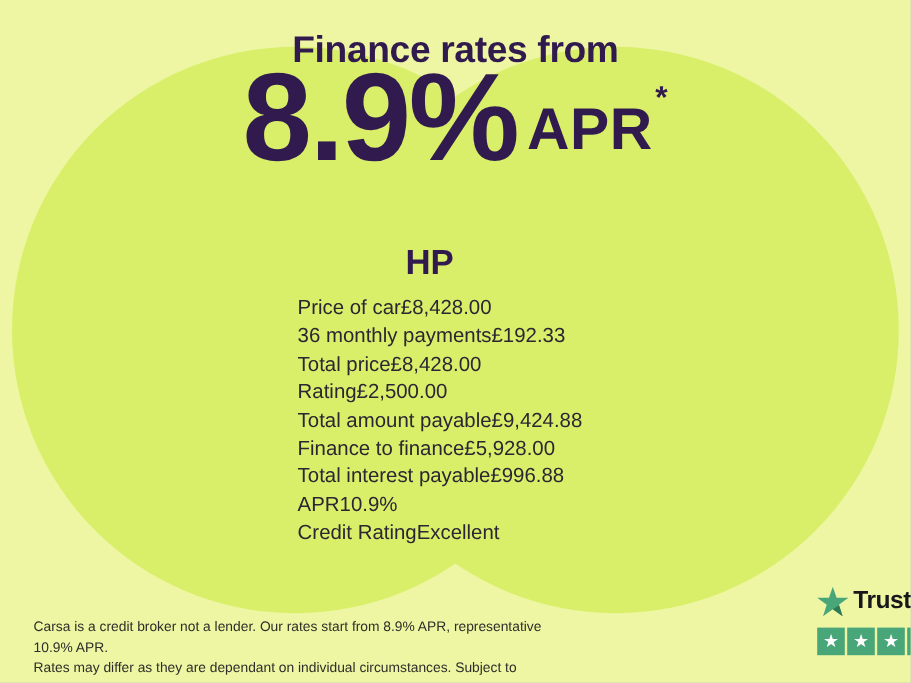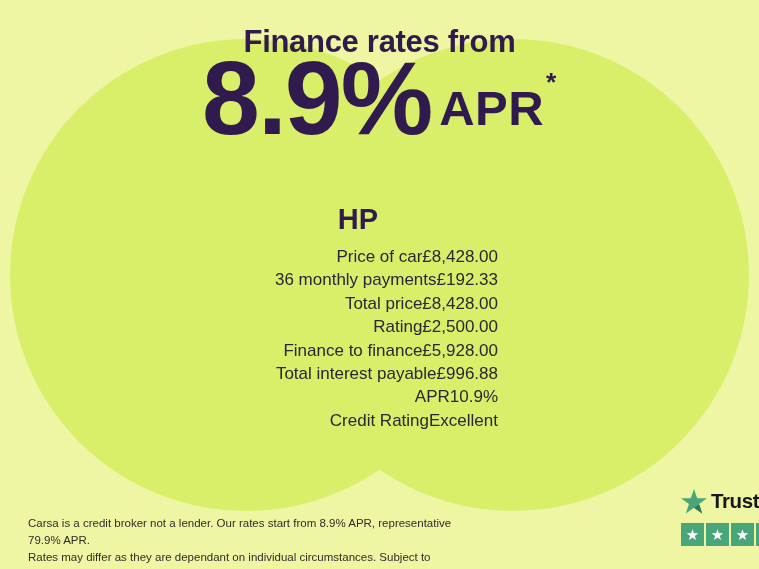--- a/index.html
+++ b/index.html
@@ -83,21 +83,21 @@
   .finance-table {
     position: absolute;
     left: 248px;
     top: 247px;
     width: 250px;
     font-size: 17px;
     color: var(--table-text, #2c2532);
   }
   .trow {
     display: flex;
-    justify-content: flex-end;
+    justify-content: flex-start;
     align-items: baseline;
     height: 23.4px;
   }
   .trow .tvalue { text-align: right; }
   .trow.bold { font-weight: normal; }
 
   .disclaimer {
     position: absolute;
     left: 28px;
     top: 515px;
@@ -171,39 +171,43 @@
       </div>
       <div class="trow">
         <span class="tlabel">Total price</span>
         <span class="tvalue">£8,428.00</span>
       </div>
       <div class="trow">
         <span class="tlabel">Rating</span>
         <span class="tvalue">£2,500.00</span>
       </div>
       <div class="trow">
+        <span class="tlabel">Total amount payable</span>
+        <span class="tvalue">£9,424.88</span>
+      </div>
+      <div class="trow">
         <span class="tlabel">Finance to finance</span>
         <span class="tvalue">£5,928.00</span>
       </div>
       <div class="trow">
         <span class="tlabel">Total interest payable</span>
         <span class="tvalue">£996.88</span>
       </div>
       <div class="trow">
         <span class="tlabel">APR</span>
         <span class="tvalue">10.9%</span>
       </div>
       <div class="trow">
         <span class="tlabel">Credit Rating</span>
         <span class="tvalue">Excellent</span>
       </div>
     </div>
 
   <div class="disclaimer">
-    <div>Carsa is a credit broker not a lender. Our rates start from 8.9% APR, representative 79.9% APR.</div>
+    <div>Carsa is a credit broker not a lender. Our rates start from 8.9% APR, representative 10.9% APR.</div>
     <div>Rates may differ as they are dependant on individual circumstances. Subject to status.</div>
   </div>
 
   <div class="trustpilot">
     <div class="tp-logo">
       <svg width="26" height="25" viewBox="0 0 24 23">
         <polygon id="tp-star-main" points="12,0 14.94,8.46 24,8.46 16.66,13.83 19.55,22.52 12,17.27 4.45,22.52 7.34,13.83 0,8.46 9.06,8.46" fill="#49a679"></polygon>
         <polygon id="tp-star-shadow" points="12,17.27 19.55,22.52 16.9,14.2" fill="#2d7a55"></polygon>
       </svg>
       <span class="tp-name">Trustpilot</span>

